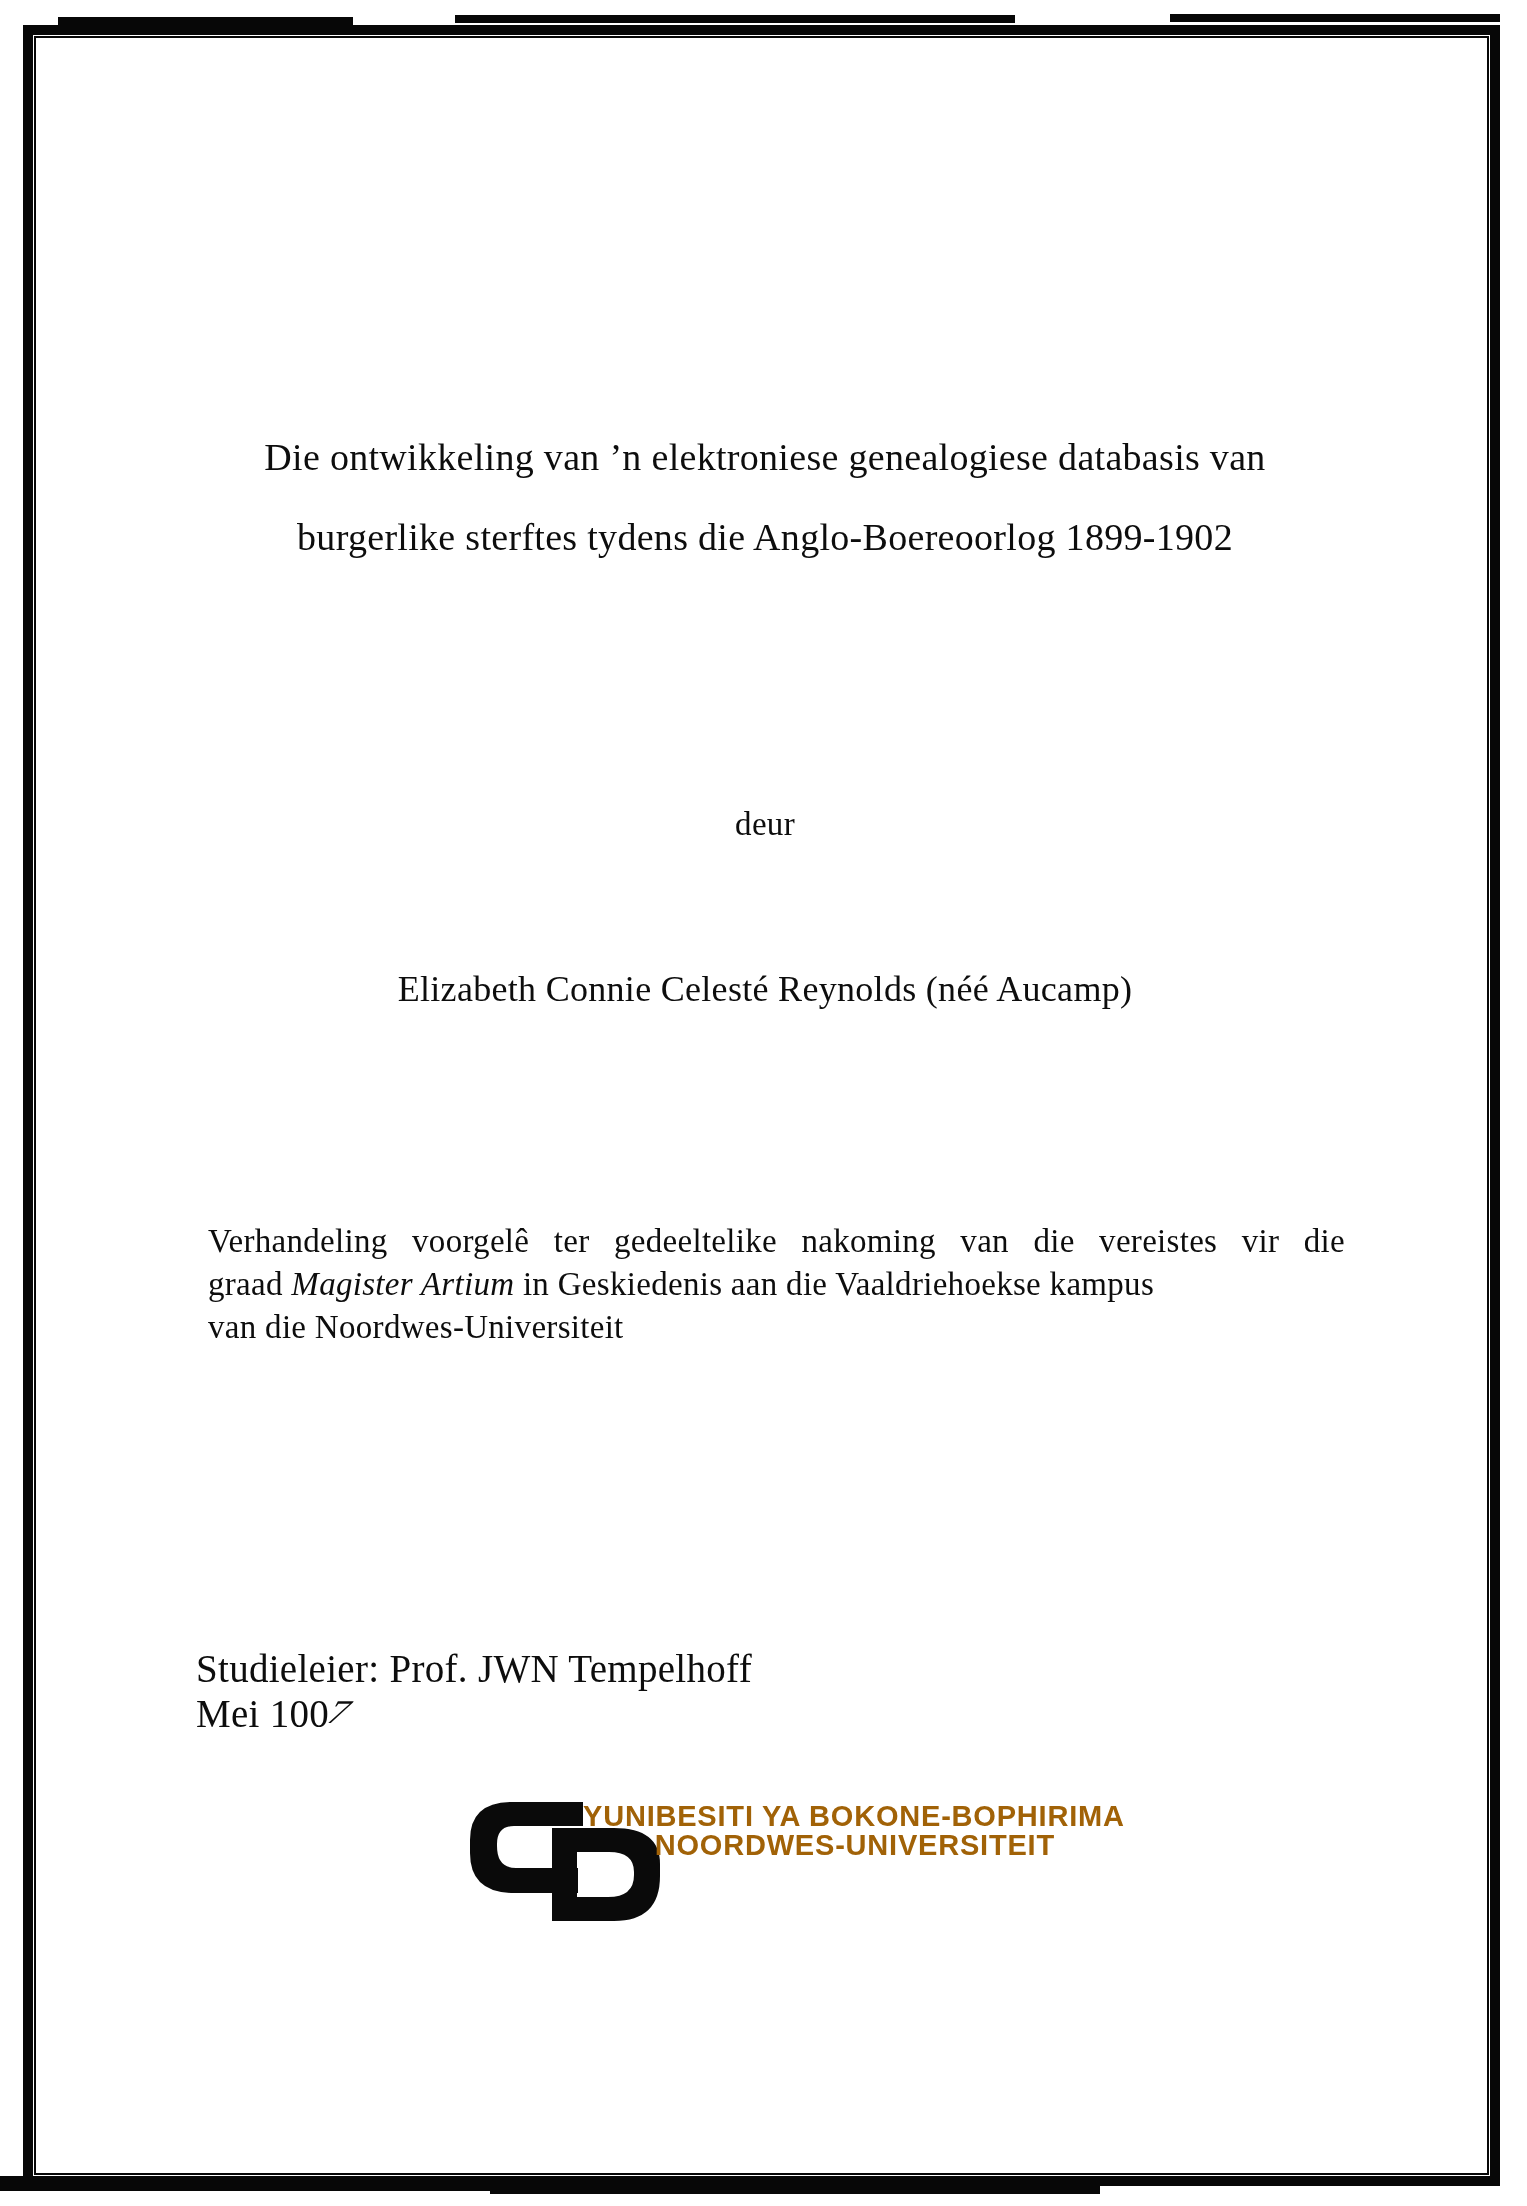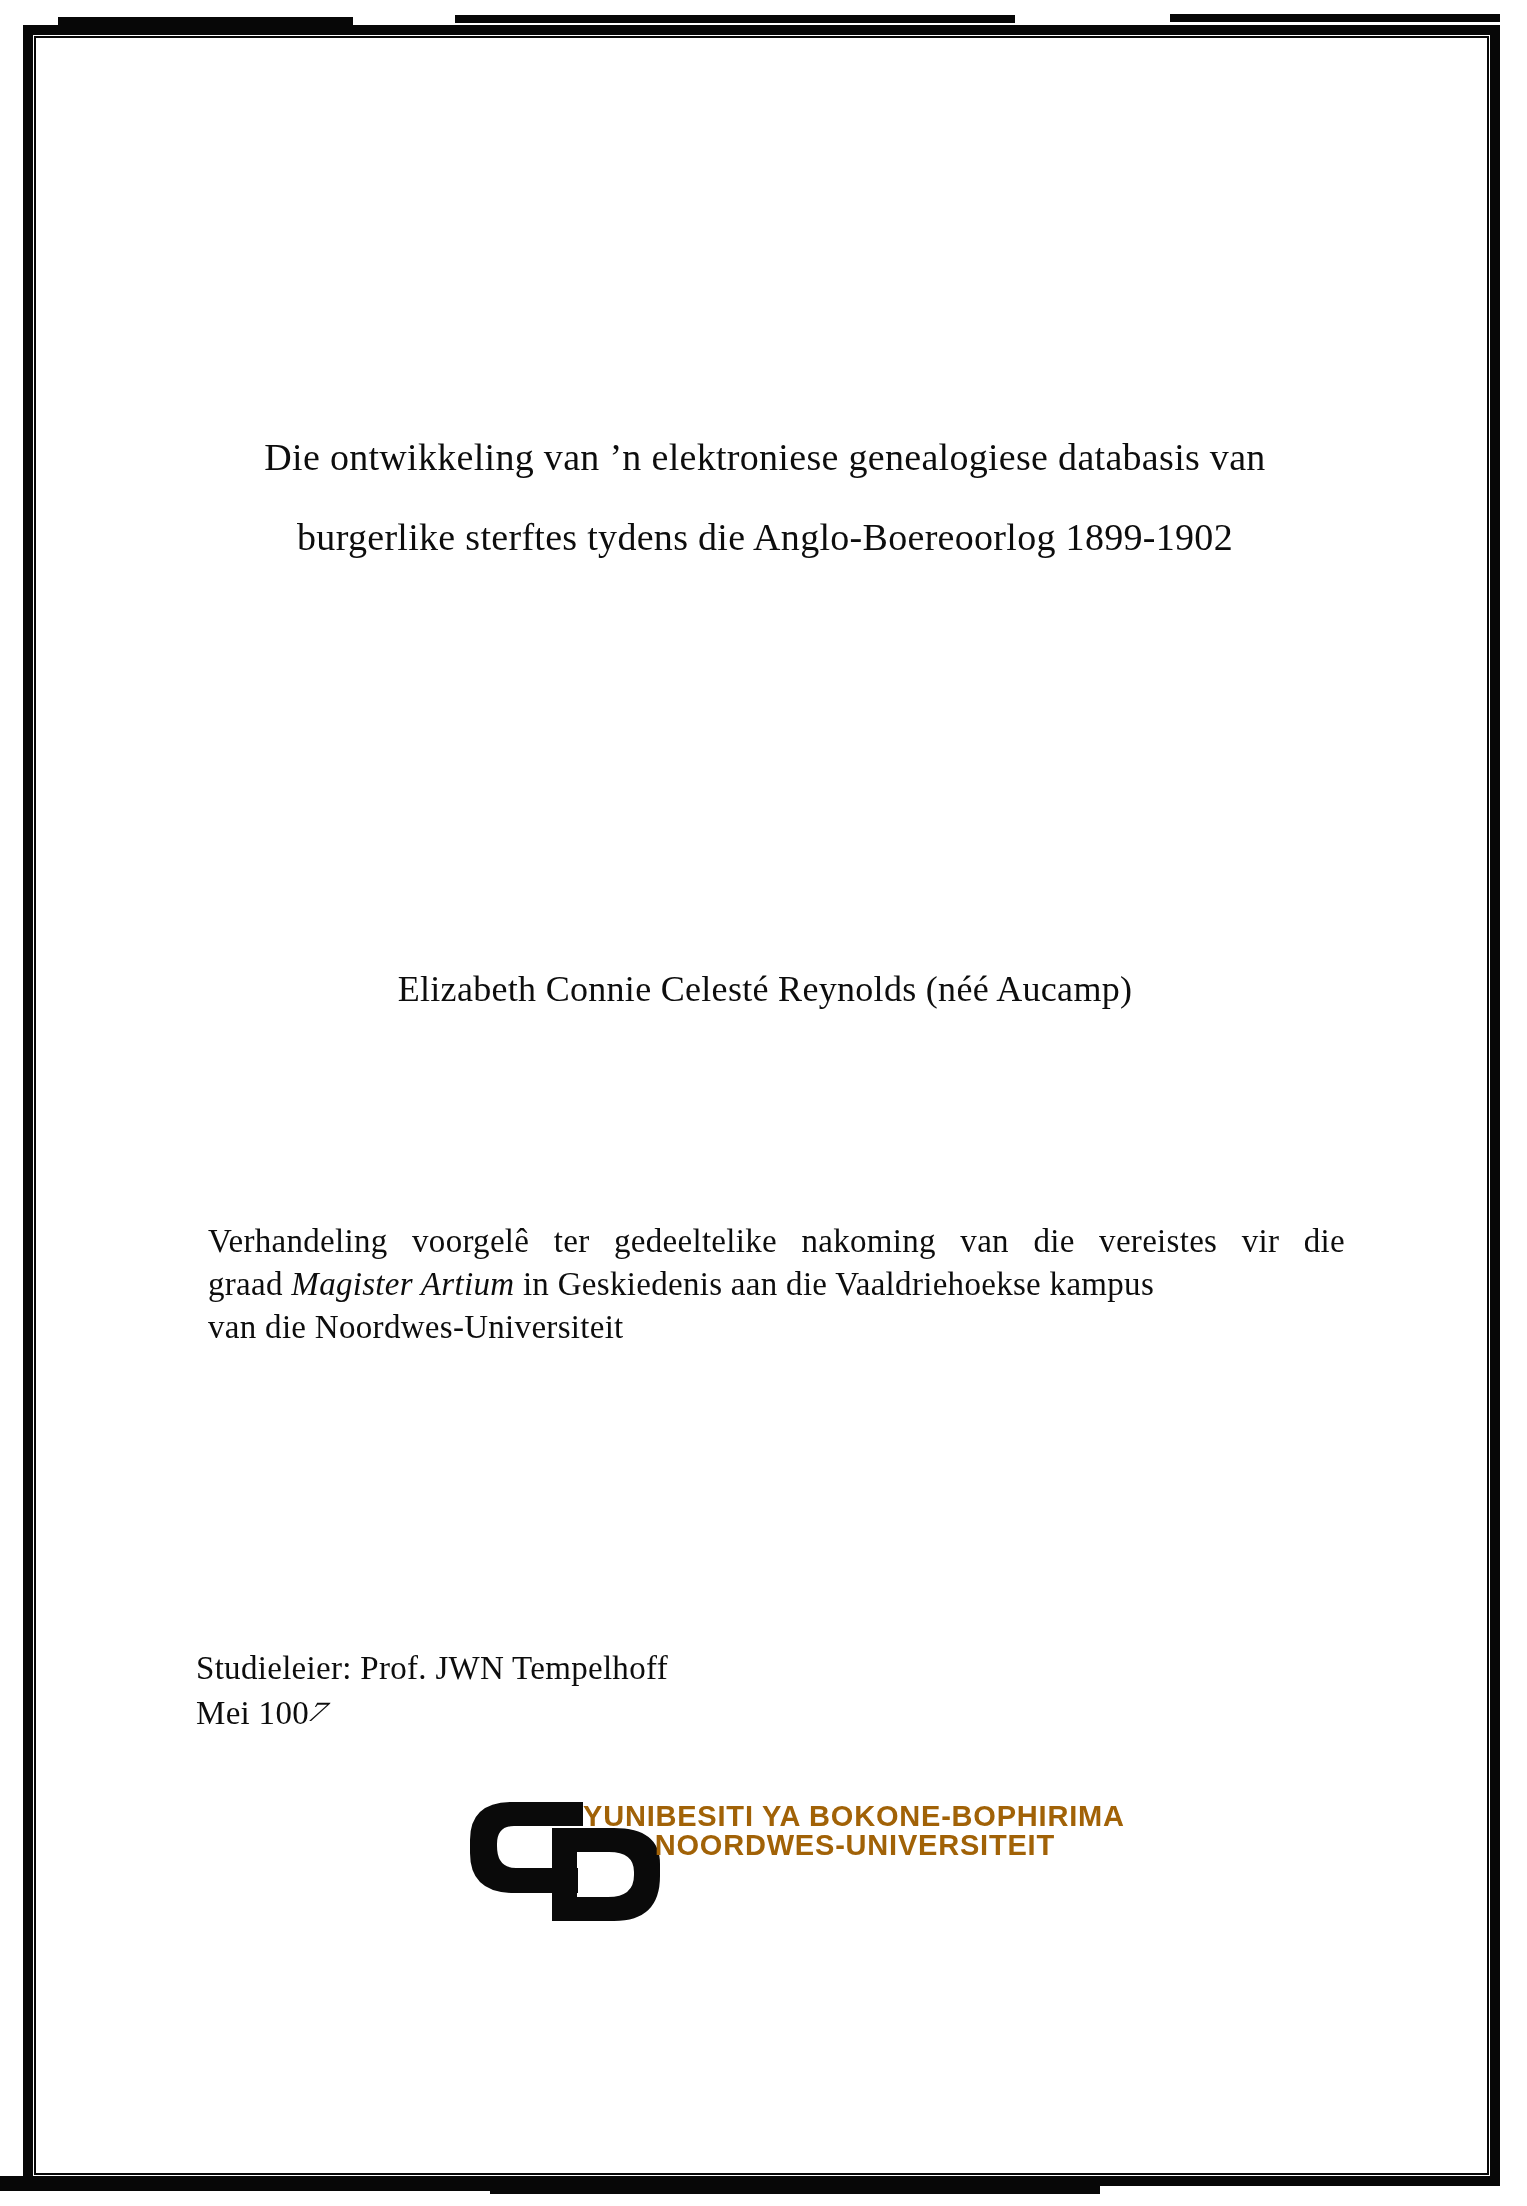--- a/index.html
+++ b/index.html
@@ -46,21 +46,21 @@
 
   .declaration {
     top: 1220px; left: 208px; width: 1137px;
     font-size: 33px; line-height: 43px;
   }
   .decl-line-just { text-align: justify; text-align-last: justify; }
   .it { font-style: italic; text-align: center; }
 
   .supervisor {
     top: 1646px; left: 196px; width: 900px;
-    font-size: 33px; line-height: 45px;
+    font-size: 39px; line-height: 45px;
   }
   .skew7 { display: inline-block; transform: skewX(-28deg) scaleY(0.85) translateY(-2px); }
 
   .logo-block { position: absolute; left: 468px; top: 1800px; width: 600px; height: 130px; }
   .logo-mark  { position: absolute; left: 0; top: 0; width: 195px; height: 125px; }
   .logo-text {
     position: absolute; left: 115px; top: 2px; width: 472px;
     text-align: right;
     font-family: "Liberation Sans", "DejaVu Sans", sans-serif;
     font-weight: bold;
@@ -85,20 +85,21 @@
 
   <div class="frame-outer">
     <div class="frame-inner"></div>
   </div>
 
   <h1 class="txt centered thesis-title">
     <span style="display:block">Die ontwikkeling van ’n elektroniese genealogiese databasis van</span>
     <span style="display:block">burgerlike sterftes tydens die Anglo-Boereoorlog 1899-1902</span>
   </h1>
 
+  <div class="txt centered byline">deur</div>
 
   <div class="txt centered author">Elizabeth Connie Celesté Reynolds (néé Aucamp)</div>
 
   <div class="txt declaration">
     <div class="decl-line-just">Verhandeling voorgelê ter gedeeltelike nakoming van die vereistes vir die</div>
     <div><span>graad </span><span class="it">Magister Artium</span><span> in Geskiedenis aan die Vaaldriehoekse kampus</span></div>
     <div>van die Noordwes-Universiteit</div>
   </div>
 
   <div class="txt supervisor">

